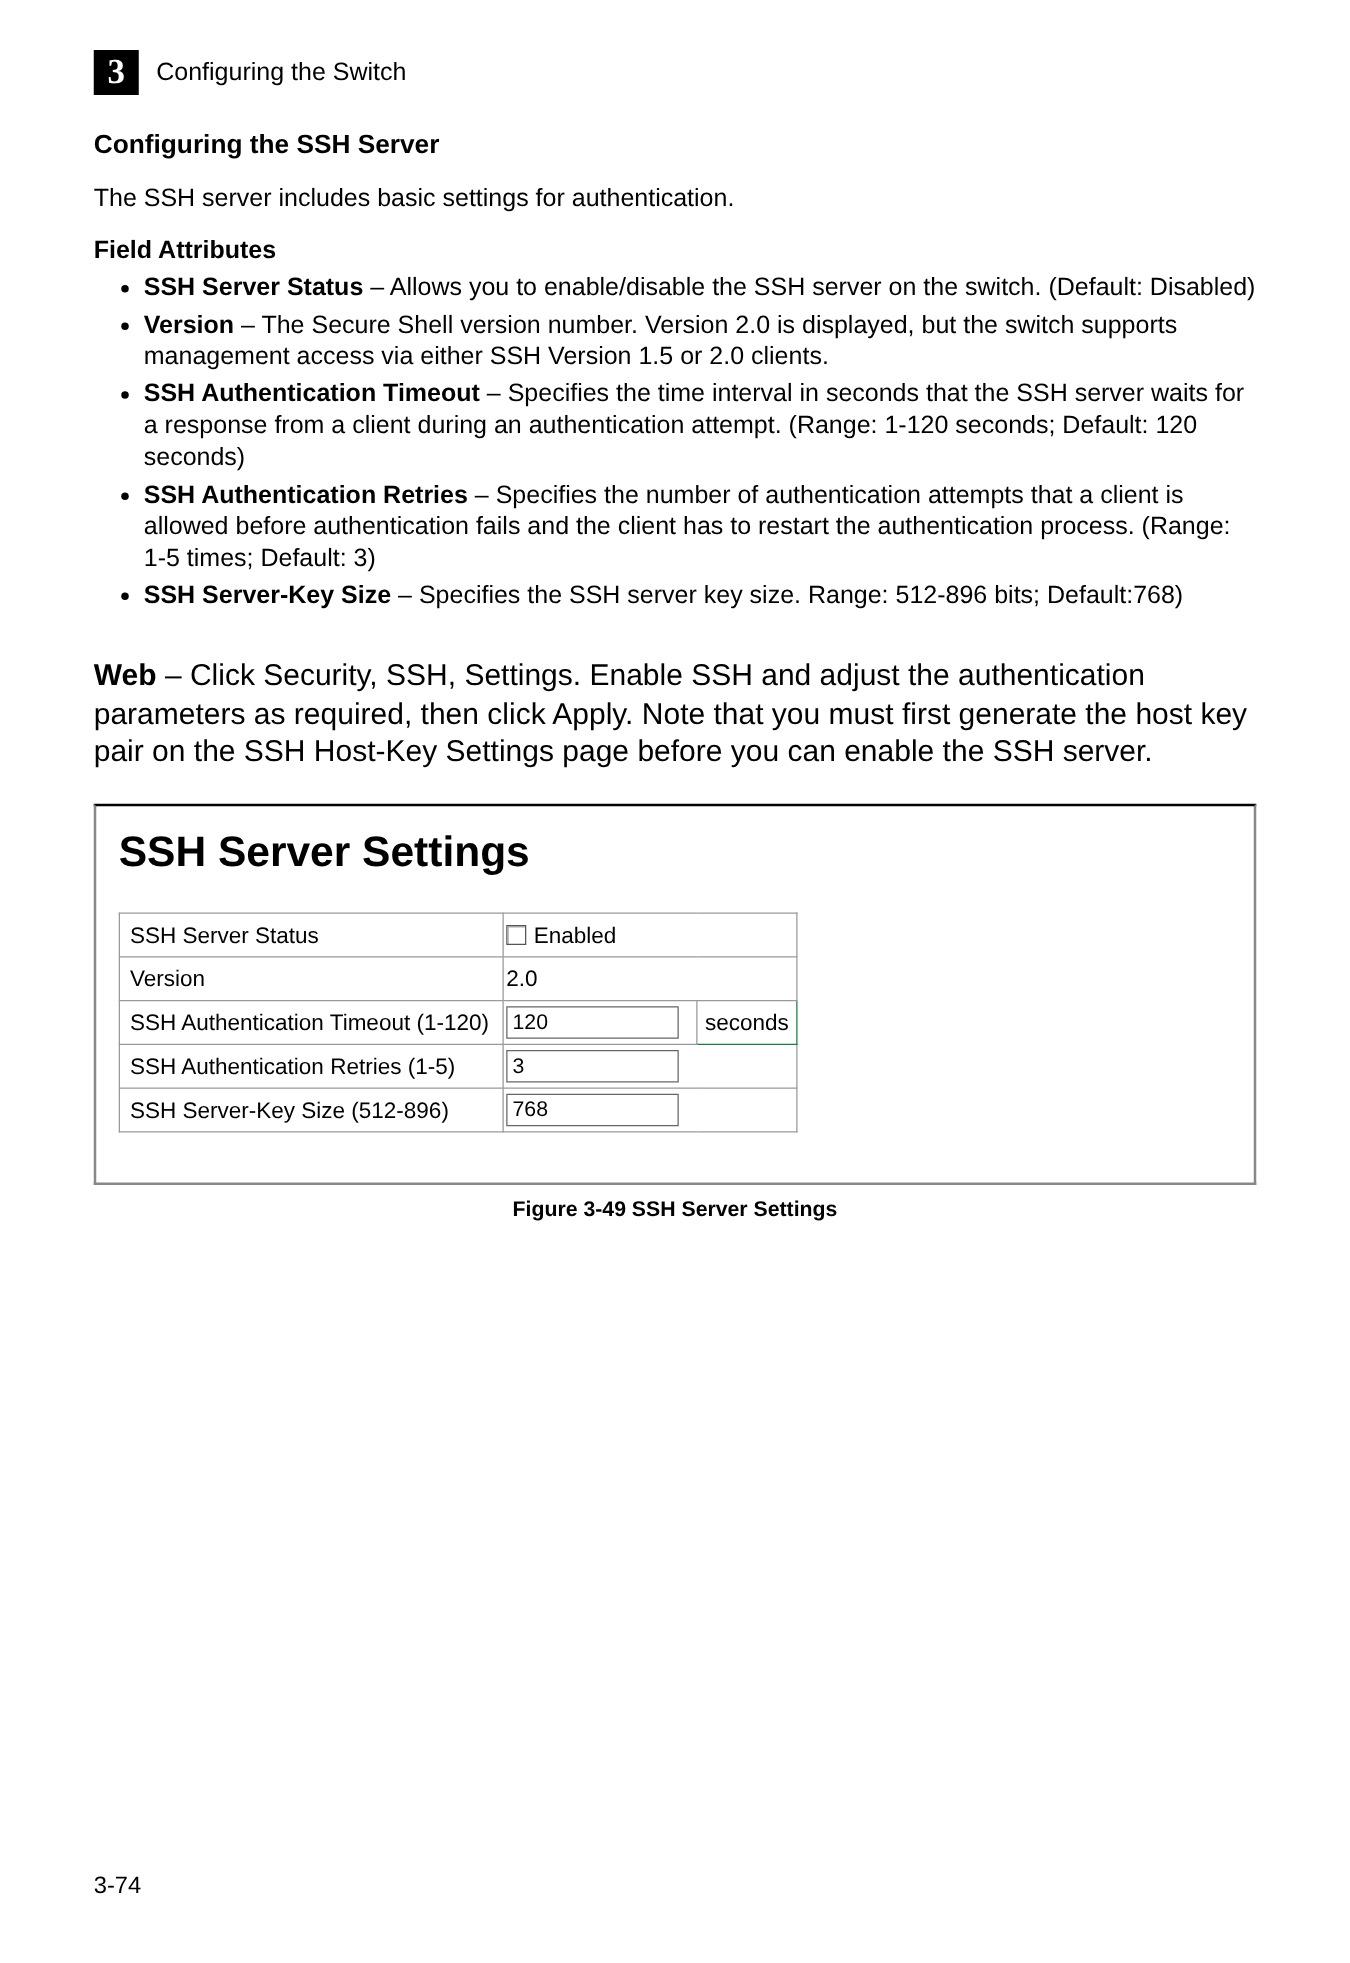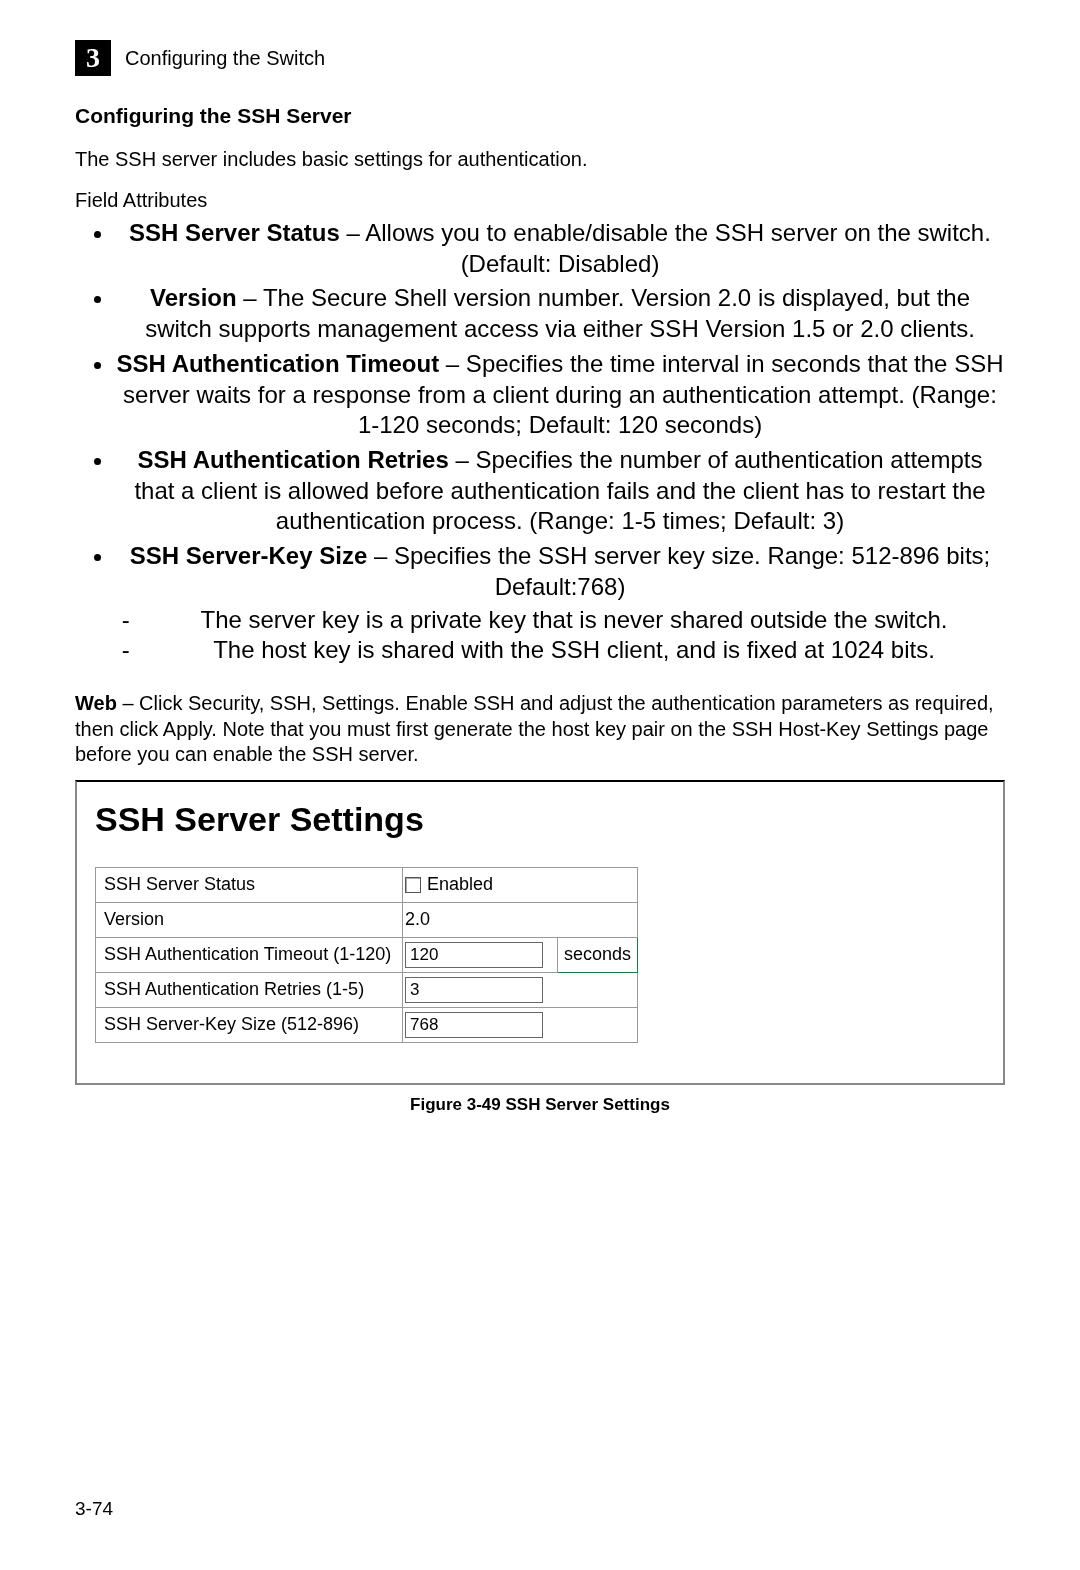--- a/index.html
+++ b/index.html
@@ -41,43 +41,42 @@
   .section-heading {
     font-weight: bold;
     font-size: 21px;
     margin-bottom: 20px;
   }
   .intro {
     font-size: 20px;
     margin-bottom: 18px;
   }
   .subheading {
-    font-weight: normal;
+    font-weight: bold;
     font-size: 20px;
     margin-bottom: 6px;
   }
   ul.bullets {
-    margin: 0 0 25px 0;
+    margin: 0 0 36px 0;
     padding-left: 40px;
-    font-size: 24px;
+    font-size: 20px;
     line-height: 1.28;
-    text-align: center;
   }
   ul.bullets > li {
     margin-bottom: 4px;
   }
   ul.sub {
     list-style-type: '-  ';
     padding-left: 28px;
     margin: 2px 0 0 0;
   }
   .para {
-    font-size: 20px;
+    font-size: 24px;
     line-height: 1.28;
-    margin-bottom: 12px;
+    margin-bottom: 25px;
   }
   .figure-panel {
     border-top: 2px solid #000;
     border-left: 2px solid #888;
     border-right: 2px solid #888;
     border-bottom: 2px solid #888;
     padding: 18px 18px 40px 18px;
     margin-bottom: 10px;
   }
   .panel-title {
@@ -163,24 +162,20 @@
       <b>Version</b><span> – The Secure Shell version number. Version 2.0 is displayed, but the switch supports management access via either SSH Version 1.5 or 2.0 clients.</span>
     </li>
     <li>
       <b>SSH Authentication Timeout</b><span> – Specifies the time interval in seconds that the SSH server waits for a response from a client during an authentication attempt. (Range: 1-120 seconds; Default: 120 seconds)</span>
     </li>
     <li>
       <b>SSH Authentication Retries</b><span> – Specifies the number of authentication attempts that a client is allowed before authentication fails and the client has to restart the authentication process. (Range: 1-5 times; Default: 3)</span>
     </li>
     <li>
       <b>SSH Server-Key Size</b><span> – Specifies the SSH server key size. Range: 512-896 bits; Default:768)</span>
-      <ul class="sub">
-        <li>The server key is a private key that is never shared outside the switch.</li>
-        <li>The host key is shared with the SSH client, and is fixed at 1024 bits.</li>
-      </ul>
     </li>
   </ul>
 
   <div class="para">
     <b>Web</b><span> – Click Security, SSH, Settings. Enable SSH and adjust the authentication parameters as required, then click Apply. Note that you must first generate the host key pair on the SSH Host-Key Settings page before you can enable the SSH server.</span>
   </div>
 
   <div class="figure-panel">
     <div class="panel-title">SSH Server Settings</div>
     <table class="settings">

